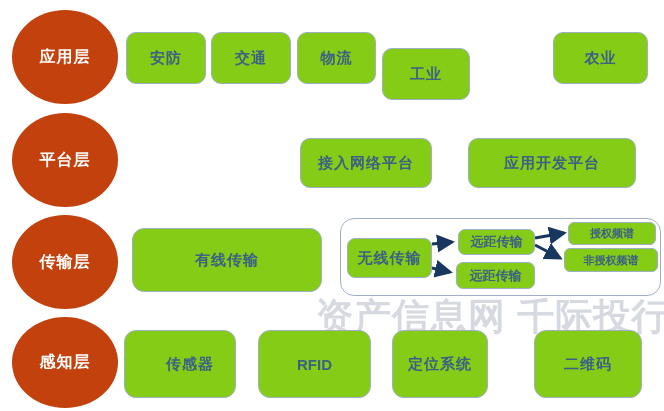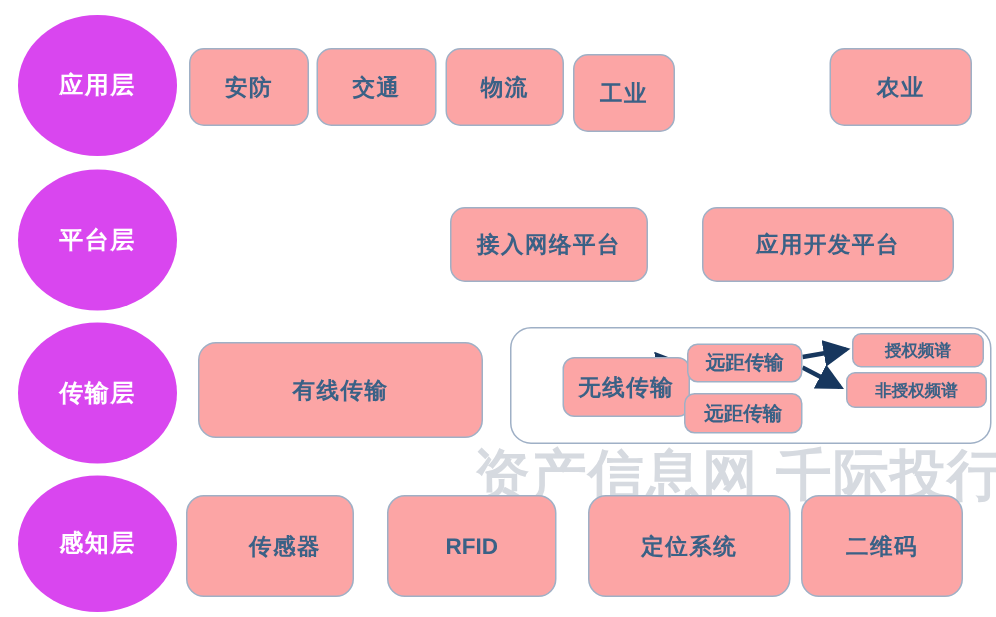--- a/index.html
+++ b/index.html
@@ -2,25 +2,25 @@
 <html><head>
 <meta charset="utf-8">
 <style>
   html,body{margin:0;padding:0;background:#fff;}
   .canvas{
     position:relative;width:664px;height:411px;background:#ffffff;overflow:hidden;
     font-family:"Liberation Sans","DejaVu Sans",sans-serif;
   }
   .circle{
     position:absolute;width:106px;height:94px;border-radius:50%;
-    background:#d946ef;color:#ffffff;display:flex;align-items:center;justify-content:center;
+    background:#c2410c;color:#ffffff;display:flex;align-items:center;justify-content:center;
     font-size:16px;font-weight:bold;letter-spacing:1px;z-index:2;
   }
   .box{
-    position:absolute;background:#fca5a5;border:1.6px solid #9FB0C6;border-radius:10px;
+    position:absolute;background:#84cc16;border:1.6px solid #9FB0C6;border-radius:10px;
     display:flex;align-items:center;justify-content:center;
     color:#3A6186;font-size:15px;font-weight:bold;letter-spacing:1px;z-index:2;box-sizing:border-box;
   }
   .box.big{border-radius:12px;}
   .box.small{font-size:13px;border-radius:7px;letter-spacing:0;}
   .box.tiny{font-size:11px;border-radius:6px;letter-spacing:0;font-weight:bold;font-family:Liberation Mono, monospace;}
   .groupbox{
     position:absolute;border:1.6px solid #9FB0C6;border-radius:14px;background:transparent;
     z-index:1;box-sizing:border-box;
   }
@@ -46,36 +46,36 @@
     <line x1="432" y1="244" x2="452" y2="242" stroke="#17375E" stroke-width="3" marker-end="url(#arw)"></line>
     <line x1="432" y1="268" x2="450" y2="272" stroke="#17375E" stroke-width="3" marker-end="url(#arw)"></line>
     <line x1="535" y1="238" x2="564" y2="233" stroke="#17375E" stroke-width="3" marker-end="url(#arw)"></line>
     <line x1="535" y1="245" x2="560" y2="258" stroke="#17375E" stroke-width="3" marker-end="url(#arw)"></line>
   </svg>
 
   <div class="circle" style="left:12px;top:10px;">应用层</div>
   <div class="box" style="left:126px;top:32px;width:80px;height:52px;">安防</div>
   <div class="box" style="left:211px;top:32px;width:80px;height:52px;">交通</div>
   <div class="box" style="left:297px;top:32px;width:79px;height:52px;">物流</div>
-  <div class="box" style="left:382px;top:36px;width:68px;height:52px;">工业</div>
+  <div class="box" style="left:382px;top:48px;width:88px;height:52px;">工业</div>
   <div class="box" style="left:553px;top:32px;width:95px;height:52px;">农业</div>
 
   <div class="circle" style="left:12px;top:113px;">平台层</div>
   <div class="box" style="left:300px;top:138px;width:132px;height:50px;">接入网络平台</div>
   <div class="box" style="left:468px;top:138px;width:168px;height:50px;">应用开发平台</div>
 
   <div class="circle" style="left:12px;top:215px;">传输层</div>
   <div class="box big" style="left:132px;top:228px;width:190px;height:64px;">有线传输</div>
 
   <div class="groupbox" style="left:340px;top:218px;width:321px;height:78px;"></div>
-  <div class="box" style="left:347px;top:238px;width:85px;height:40px;border-radius:8px;margin-left:28px;">无线传输</div>
+  <div class="box" style="left:347px;top:238px;width:85px;height:40px;border-radius:8px;">无线传输</div>
   <div class="box small" style="left:458px;top:229px;width:77px;height:26px;">远距传输</div>
   <div class="box small" style="left:456px;top:262px;width:79px;height:27px;">远距传输</div>
   <div class="box tiny" style="left:568px;top:222px;width:88px;height:23px;">授权频谱</div>
   <div class="box tiny" style="left:564px;top:248px;width:94px;height:24px;">非授权频谱</div>
 
   <div class="circle" style="left:12px;top:317px;height:91px;">感知层</div>
   <div class="box big" style="left:124px;top:330px;width:112px;height:68px;padding-left:20px;">传感器</div>
   <div class="box big" style="left:258px;top:330px;width:113px;height:68px;letter-spacing:0;">RFID</div>
-  <div class="box big" style="left:392px;top:330px;width:135px;height:68px;">定位系统</div>
+  <div class="box big" style="left:392px;top:330px;width:96px;height:68px;">定位系统</div>
   <div class="box big" style="left:534px;top:330px;width:108px;height:68px;">二维码</div>
 
 </div>
 
 </body></html>

